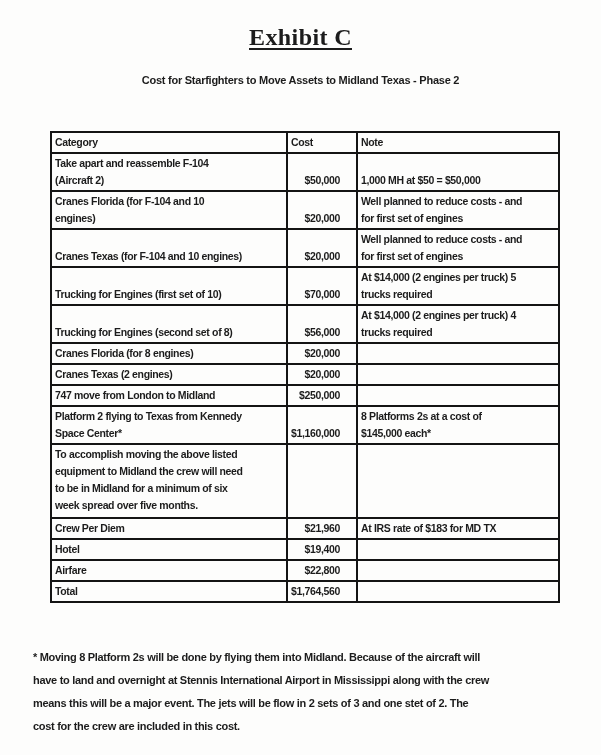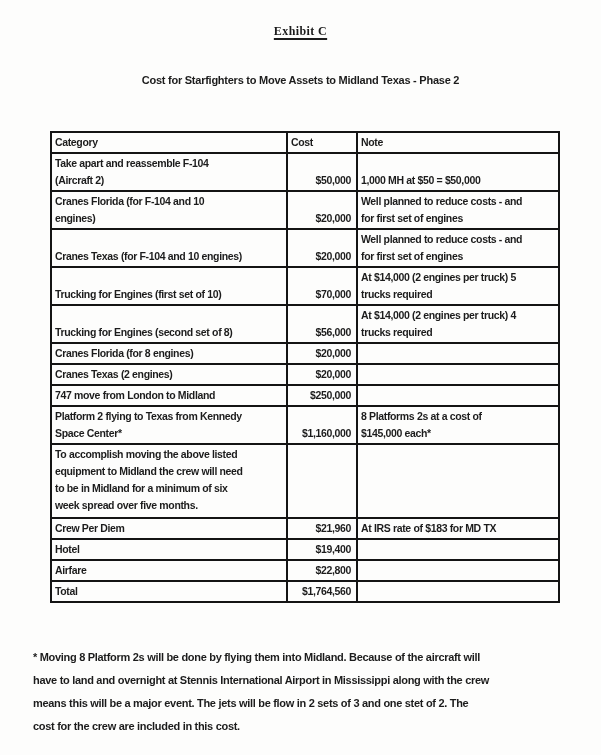--- a/index.html
+++ b/index.html
@@ -15,21 +15,21 @@
     font-family:"Liberation Sans",sans-serif;
     position:relative;
     overflow:hidden;
   }
   .page{position:absolute;inset:0;}
   .title{
     position:absolute;
     top:24px;left:0;right:0;
     text-align:center;
     font-family:"Liberation Serif",serif;
-    font-size:12px;
+    font-size:24px;
     font-weight:600;
     letter-spacing:0.4px;
     text-decoration:underline;
     text-underline-offset:3px;
     text-decoration-thickness:1.5px;
   }
   .subtitle{
     position:absolute;
     top:74px;left:0;right:0;
     text-align:center;
@@ -61,21 +61,21 @@
     height:18px;
     text-align:left;
     font-weight:700;
   }
   .cost-table td.cat,.cost-table td.note{
     white-space:pre-line;
     text-align:left;
   }
   .cost-table td.cost{
     text-align:right;
-    padding-right:5px;
+    padding-right:16px;
     white-space:nowrap;
   }
   tr.l1 td{height:19px;}
   tr.l2 td{height:38px;}
   tr.l4 td{height:74px;margin-top:14px;}
   tr.l4 td.cat{vertical-align:top;}
   .footnote{
     position:absolute;
     top:646px;left:33px;
     width:552px;

